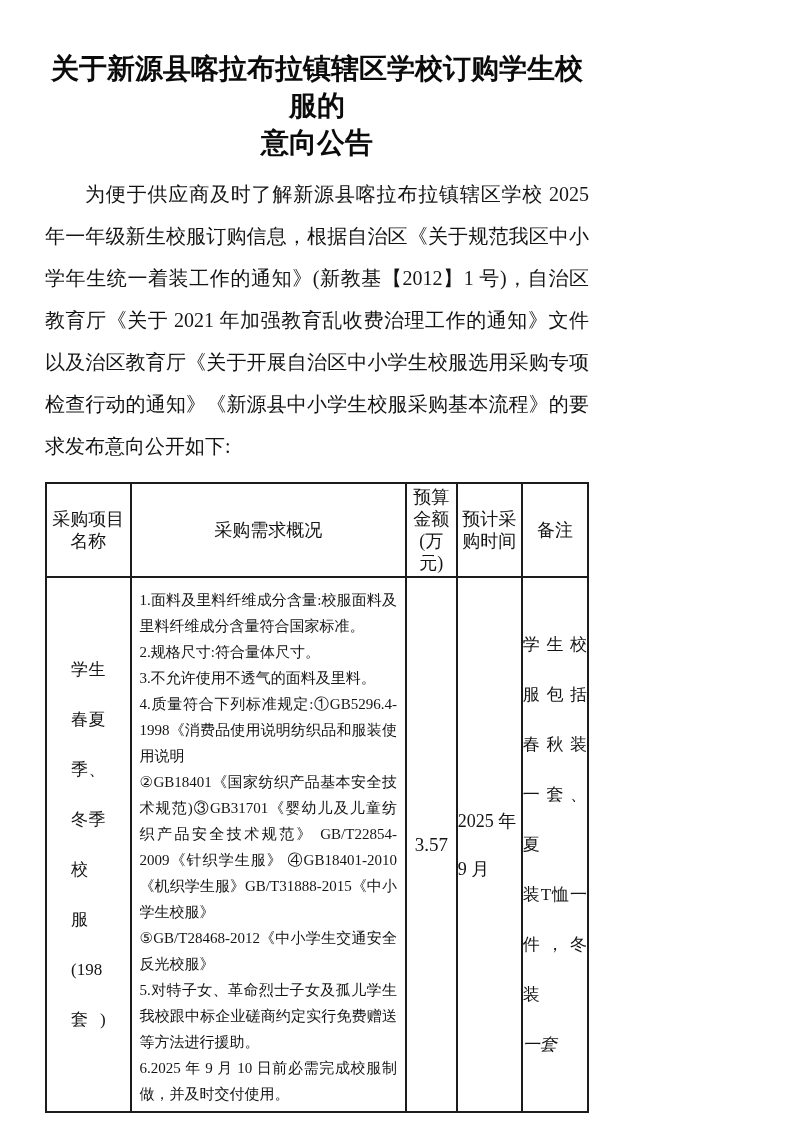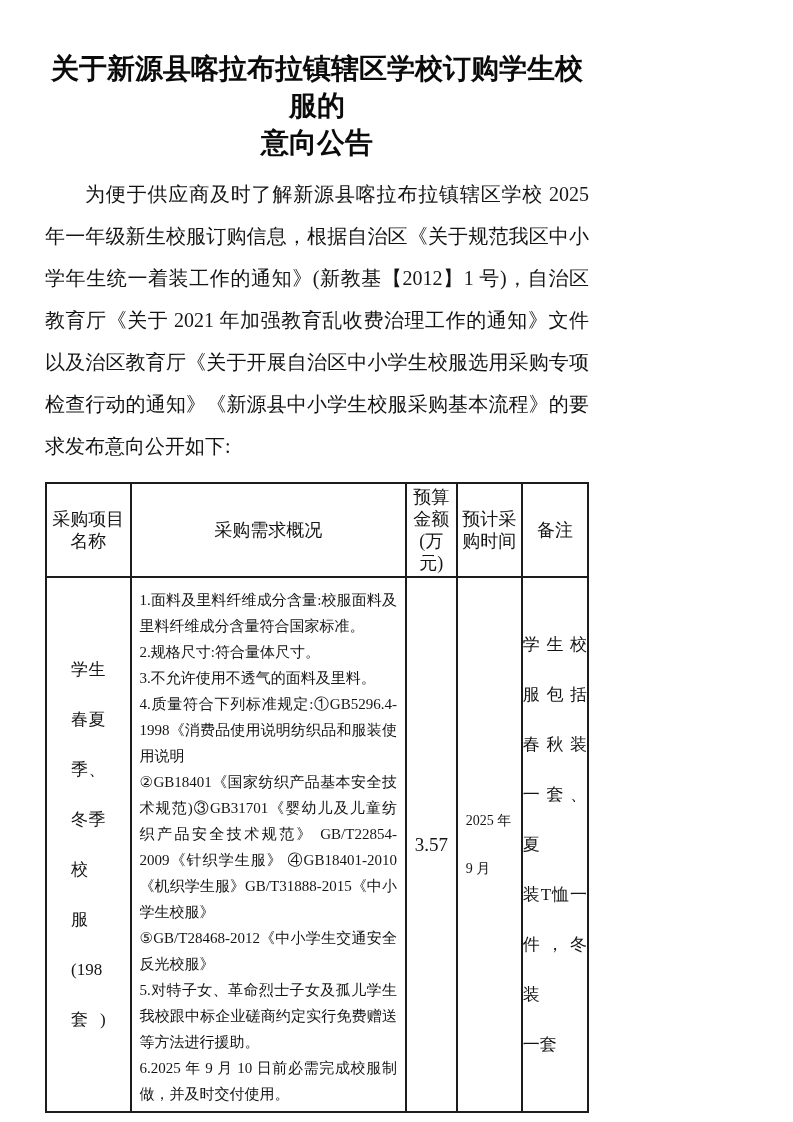--- a/index.html
+++ b/index.html
@@ -76,31 +76,31 @@
     line-height: 26px;
   }
   td.cell-budget {
     text-align: center;
     vertical-align: middle;
     font-size: 19px;
     margin-top: 10px;
   }
   td.cell-time {
     vertical-align: middle;
-    font-size: 14px;
-    padding: 0 8px;
+    font-size: 18px;
+    padding: 0 0;
   }
   td.cell-time span { line-height: 48px; text-align-last: left; }
   td.cell-notes {
     vertical-align: middle;
     font-size: 17px;
     padding: 0 0;
   }
   td.cell-notes span { line-height: 50px; }
-  td.cell-notes span:last-child { text-align-last: left; }
+  td.cell-notes span:last-child { text-align-last: left; font-style: italic; }
   .closing {
     margin: 14px 0 0 0;
     font-size: 20px;
     line-height: 42px;
     text-align: justify;
     text-indent: 2em;
   }
   .signature {
     width: fit-content;
     margin: 6px 112px 0 auto;

